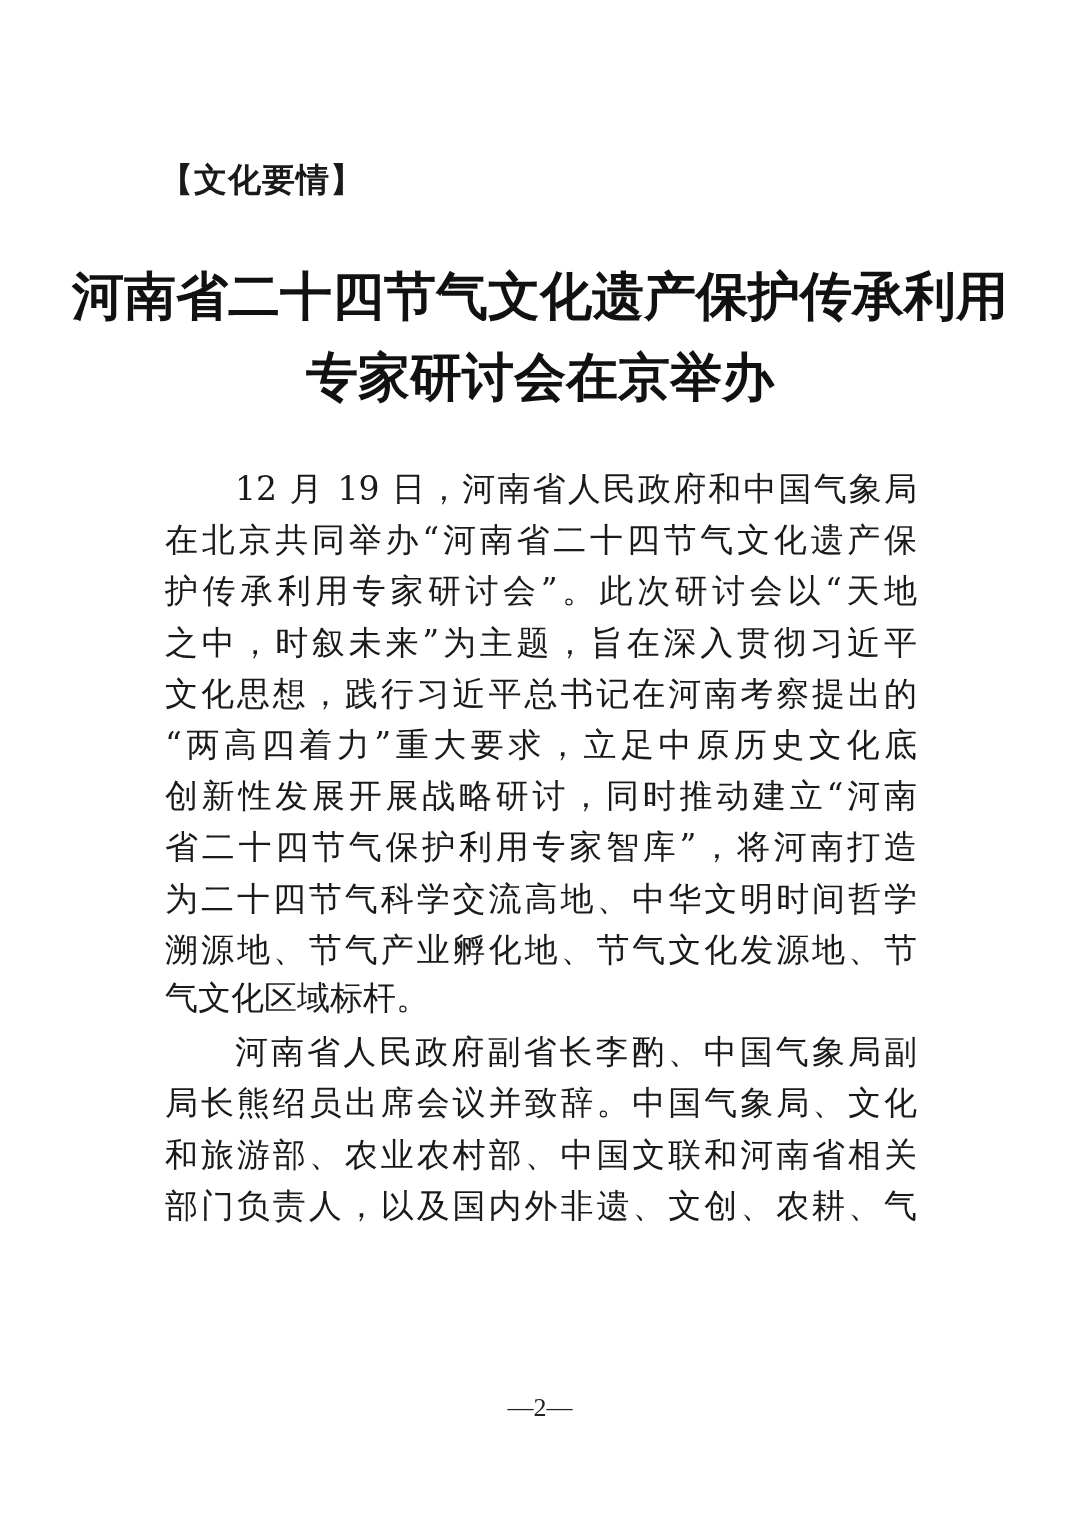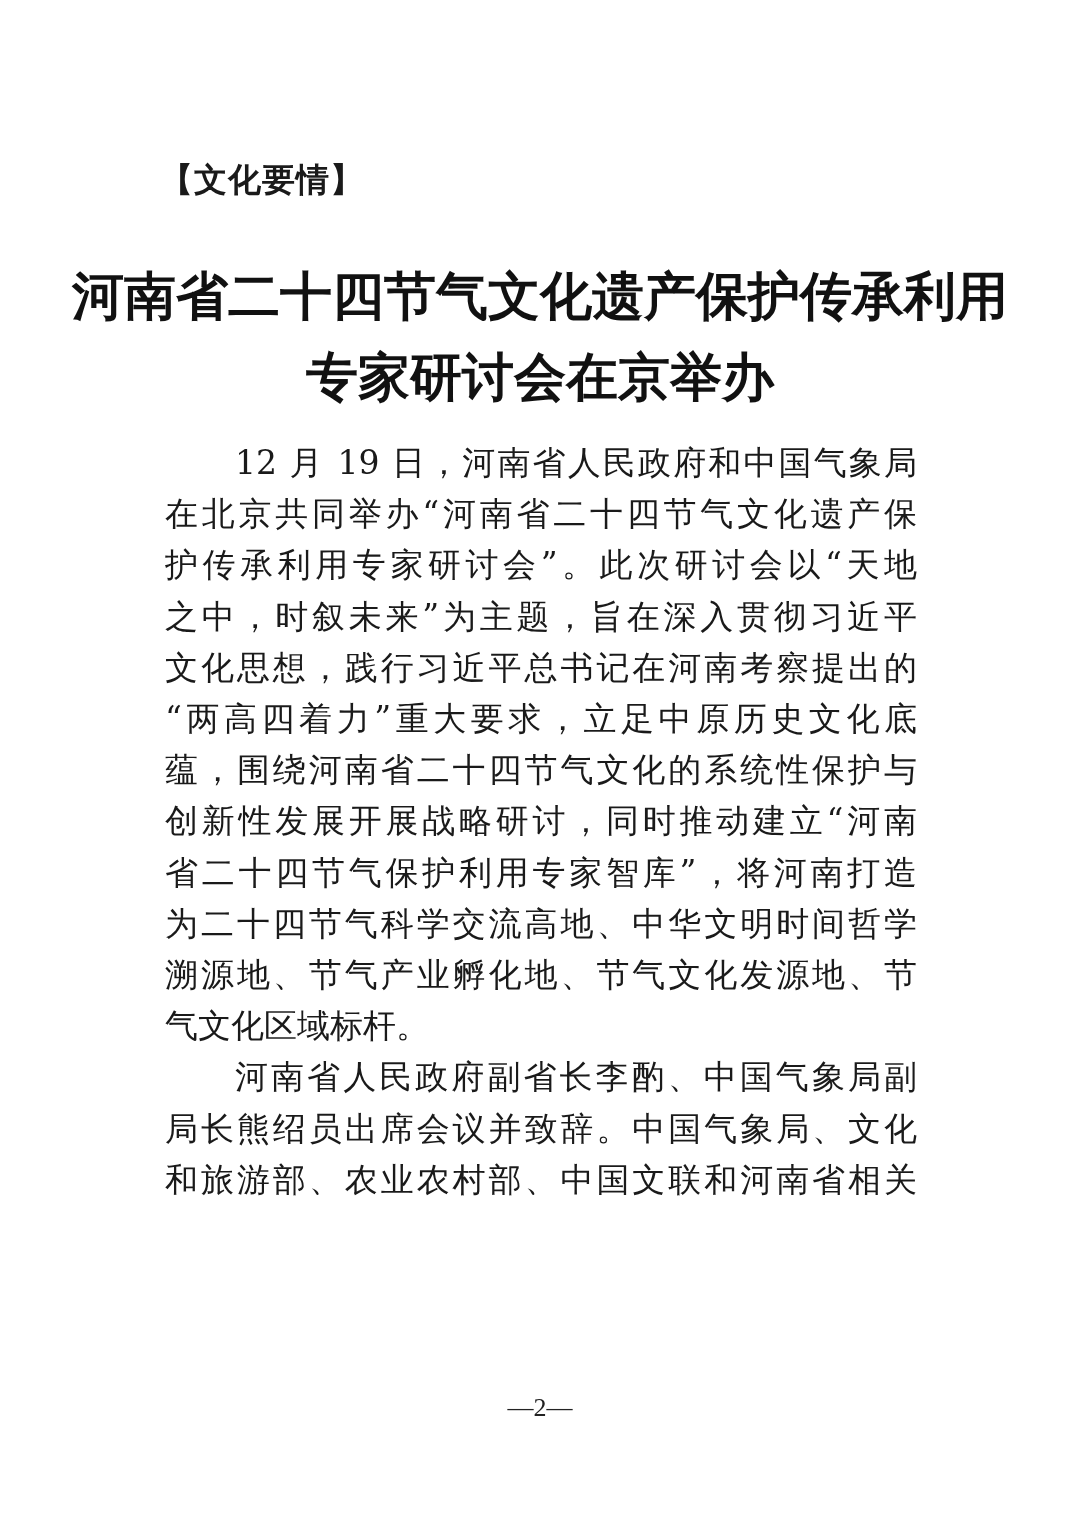--- a/index.html
+++ b/index.html
@@ -11,27 +11,27 @@
     font-size: 33px; font-weight: bold; letter-spacing: 1px; color: #1a1a1a;
   }
   .title {
     position: absolute; left: 0; width: 1080px; text-align: center;
     font-family: "DejaVu Serif", "Liberation Serif", serif;
     font-size: 52px; font-weight: bold; color: #111;
   }
   .title.l1 { top: 262px; }
   .title.l2 { top: 322px; margin-top: 21px; }
   .body {
-    position: absolute; left: 165px; top: 437px; width: 752px;
+    position: absolute; left: 165px; top: 463px; width: 752px;
     font-family: "DejaVu Serif", "Liberation Serif", serif;
     font-size: 33px; line-height: 51.2px; color: #1a1a1a;
   }
   .line { display: block; white-space: nowrap; text-align: justify; text-align-last: justify; }
   .line.first { padding-left: 70px; }
-  .line.endl { text-align-last: left; }
+  .line.endl { text-align-last: left; font-family: Liberation Mono, monospace; }
   .page-number {
     position: absolute; left: 0; width: 1080px; top: 1393px; text-align: center;
     font-family: "Liberation Serif", "DejaVu Serif", serif;
     font-size: 26px; color: #222;
   }
 </style>
 </head>
 <body>
 
 <div class="page">
@@ -41,28 +41,28 @@
   <div class="title l2">专家研讨会在京举办</div>
 
   <div class="body">
     <div class="paragraph">
       <span class="line first">12 月 19 日，河南省人民政府和中国气象局</span>
       <span class="line">在北京共同举办“河南省二十四节气文化遗产保</span>
       <span class="line">护传承利用专家研讨会”。此次研讨会以“天地</span>
       <span class="line">之中，时叙未来”为主题，旨在深入贯彻习近平</span>
       <span class="line">文化思想，践行习近平总书记在河南考察提出的</span>
       <span class="line">“两高四着力”重大要求，立足中原历史文化底</span>
-      <span class="line">蕴，围绕河南省二十四节气文化的系统性保护与</span>
       <span class="line">创新性发展开展战略研讨，同时推动建立“河南</span>
       <span class="line">省二十四节气保护利用专家智库”，将河南打造</span>
       <span class="line">为二十四节气科学交流高地、中华文明时间哲学</span>
       <span class="line">溯源地、节气产业孵化地、节气文化发源地、节</span>
       <span class="line endl">气文化区域标杆。</span>
     </div>
     <div class="paragraph">
       <span class="line first">河南省人民政府副省长李酌、中国气象局副</span>
       <span class="line">局长熊绍员出席会议并致辞。中国气象局、文化</span>
       <span class="line">和旅游部、农业农村部、中国文联和河南省相关</span>
+      <span class="line">部门负责人，以及国内外非遗、文创、农耕、气</span>
     </div>
   </div>
 
   <div class="page-number">—2—</div>
 </div>
 
 </body></html>

